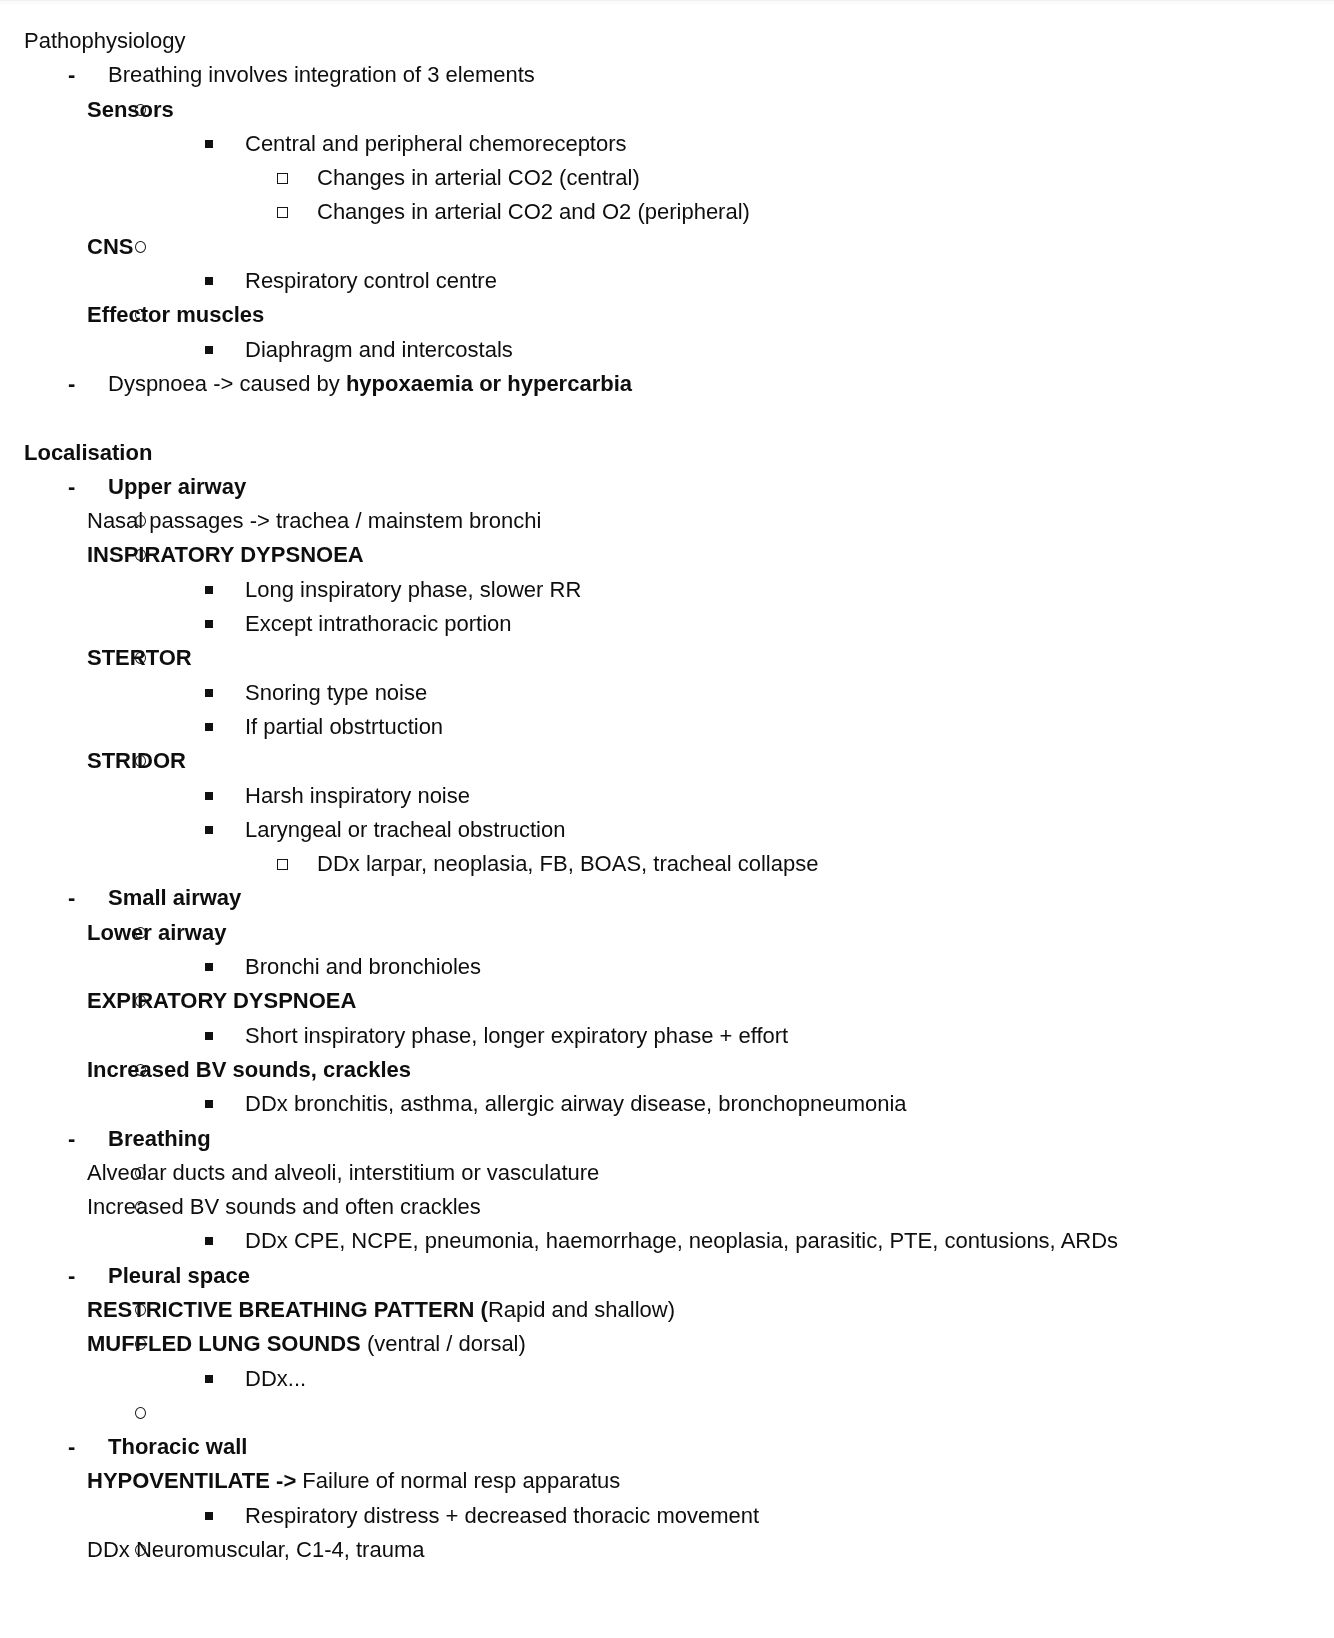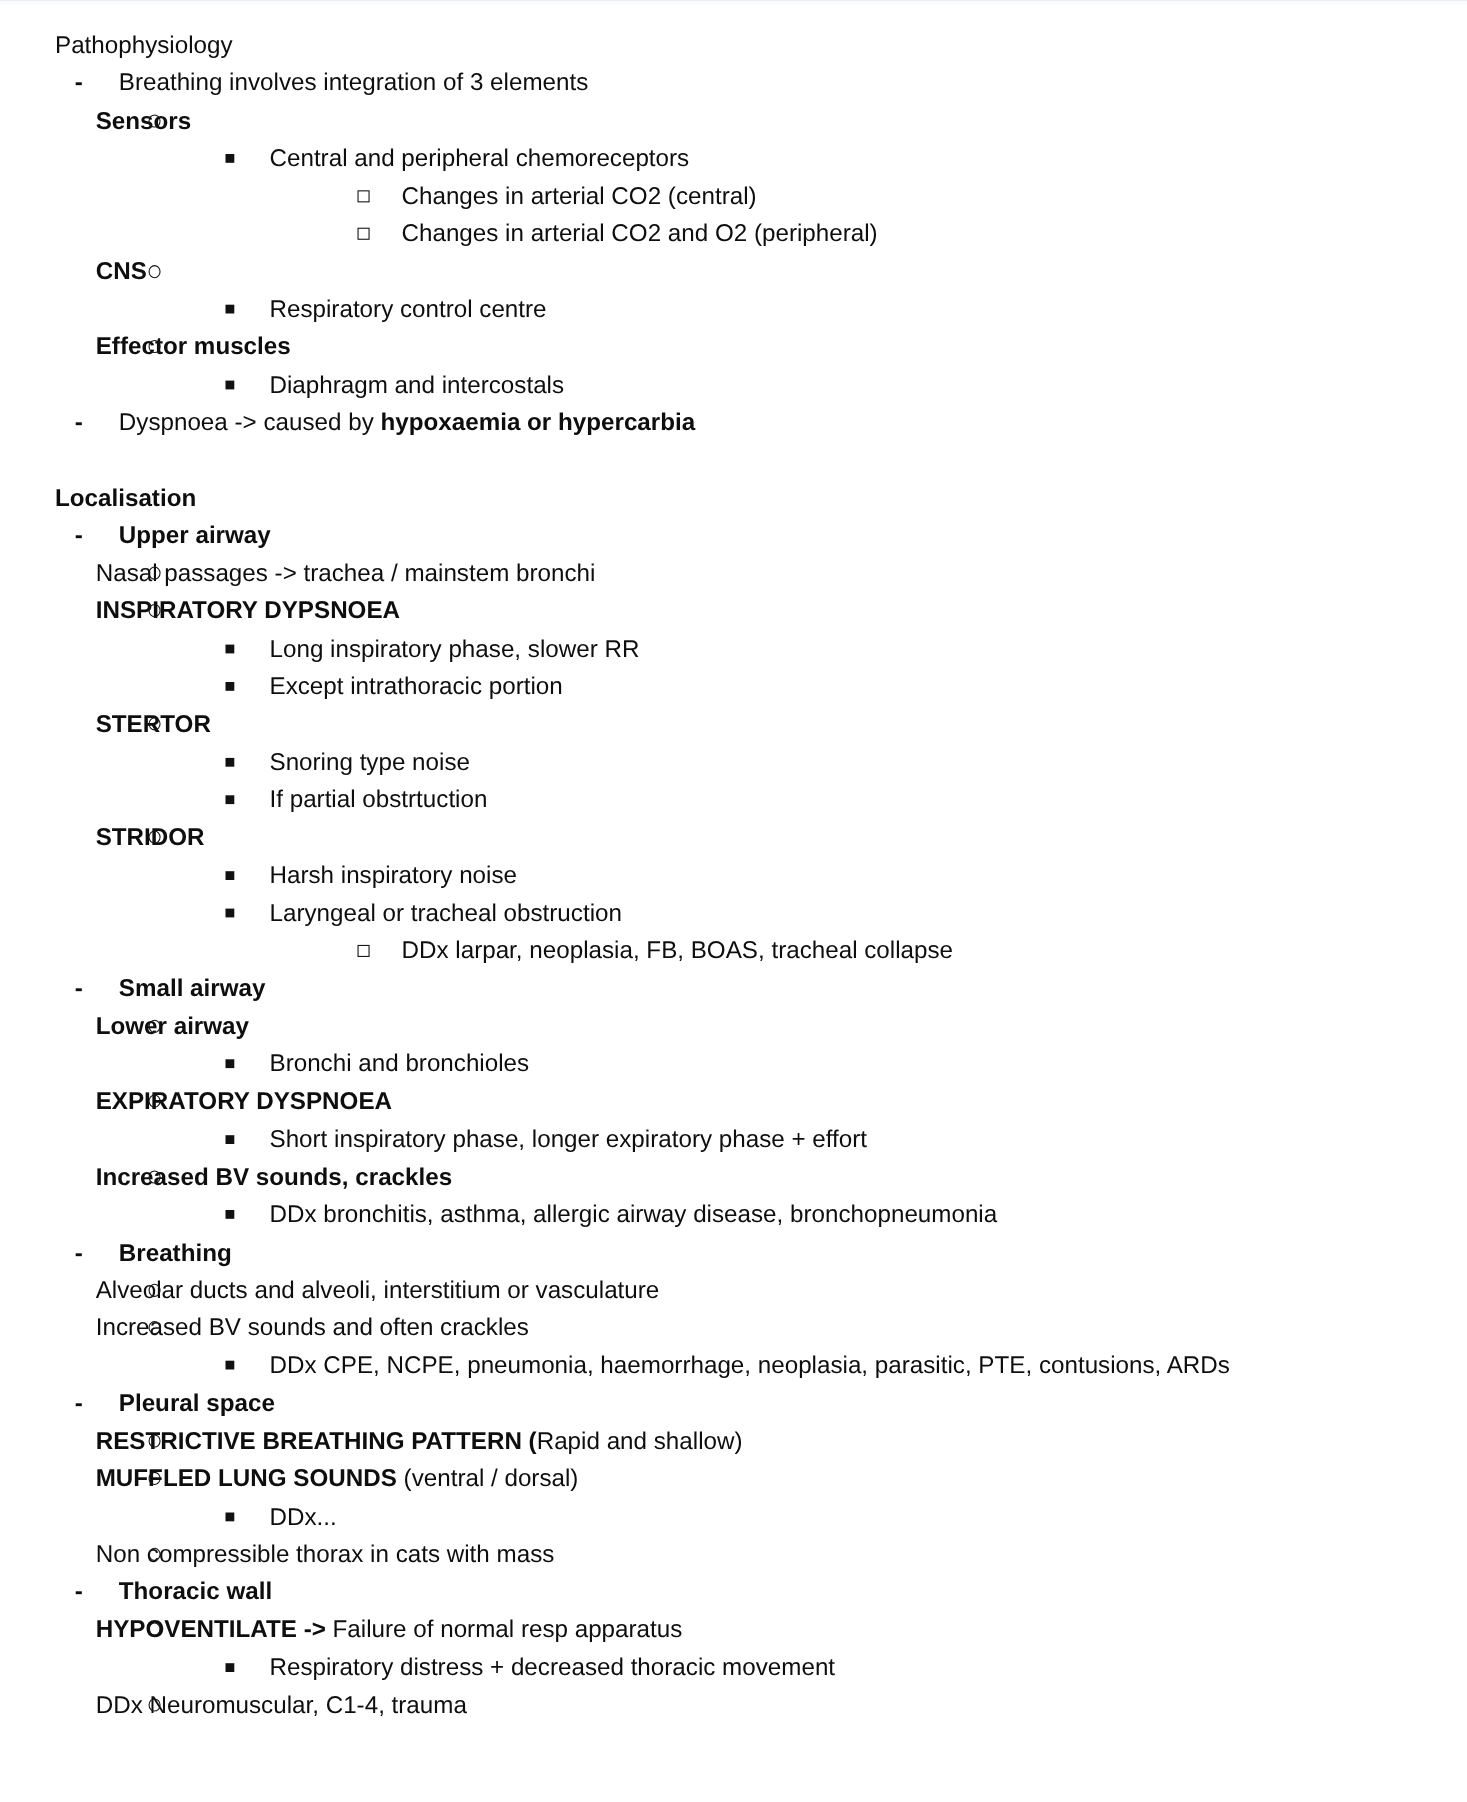--- a/index.html
+++ b/index.html
@@ -22,25 +22,25 @@
   .doc {
     padding-top: 20px;
     font-size: 22px;
   }
   .line {
     position: relative;
     height: 34.3px;
     line-height: 34.3px;
     white-space: pre;
   }
-  .level-0 { padding-left: 50px; }
+  .level-0 { padding-left: 24px; }
   .level-1 { padding-left: 108px; }
   .level-2 { padding-left: 87px; }
   .level-3 { padding-left: 245px; }
-  .level-4 { padding-left: 317px; margin-left: 48px; }
+  .level-4 { padding-left: 317px; }
 
   .bullet { position: absolute; top: 0; }
   .level-1 .bullet { left: 68px; }
   .level-2 .bullet { left: 135px; }
   .level-3 .bullet { left: 205px; }
   .level-4 .bullet { left: 277px; }
 
   .bullet-dash {
     font-weight: 700;
   }
@@ -117,19 +117,19 @@
       <div class="line level-2"><span class="bullet bullet-circle"></span><span class="run bold">Increased BV sounds, crackles</span></div>
       <div class="line level-3"><span class="bullet bullet-square"></span><span class="run squiggle">DDx</span><span class="run"> bronchitis, asthma, allergic airway disease, bronchopneumonia</span></div>
       <div class="line level-1"><span class="bullet bullet-dash">-</span><span class="run bold">Breathing</span></div>
       <div class="line level-2"><span class="bullet bullet-circle"></span><span class="run">Alveolar ducts and alveoli, </span><span class="run squiggle">interstitium</span><span class="run"> or vasculature</span></div>
       <div class="line level-2"><span class="bullet bullet-circle"></span><span class="run">Increased BV sounds and often crackles</span></div>
       <div class="line level-3"><span class="bullet bullet-square"></span><span class="run squiggle">DDx</span><span class="run"> CPE, NCPE, pneumonia, haemorrhage, neoplasia, parasitic, PTE, contusions, ARDs</span></div>
       <div class="line level-1"><span class="bullet bullet-dash">-</span><span class="run bold">Pleural space</span></div>
       <div class="line level-2"><span class="bullet bullet-circle"></span><span class="run bold">RESTRICTIVE BREATHING PATTERN (</span><span class="run">Rapid and shallow)</span></div>
       <div class="line level-2"><span class="bullet bullet-circle"></span><span class="run bold">MUFFLED LUNG SOUNDS </span><span class="run">(ventral / dorsal)</span></div>
       <div class="line level-3"><span class="bullet bullet-square"></span><span class="run squiggle">DDx</span><span class="run">...</span></div>
-      <div class="line level-2"><span class="bullet bullet-circle"></span><span class="run">Non compressible thorax in cats with mass</span></div>
+      <div class="line level-2"><span class="bullet bullet-circle"></span></div>
       <div class="line level-1"><span class="bullet bullet-dash">-</span><span class="run bold">Thoracic wall</span></div>
       <div class="line level-2"><span class="bullet bullet-circle"></span><span class="run bold">HYPOVENTILATE -&gt;</span><span class="run"> Failure of normal </span><span class="run squiggle">resp</span><span class="run"> apparatus</span></div>
       <div class="line level-3"><span class="bullet bullet-square"></span><span class="run">Respiratory distress + decreased thoracic movement</span></div>
       <div class="line level-2"><span class="bullet bullet-circle"></span><span class="run squiggle">DDx</span><span class="run"> Neuromuscular, C1-4, trauma</span></div>
     </div>
 </div>
 
 </body></html>

